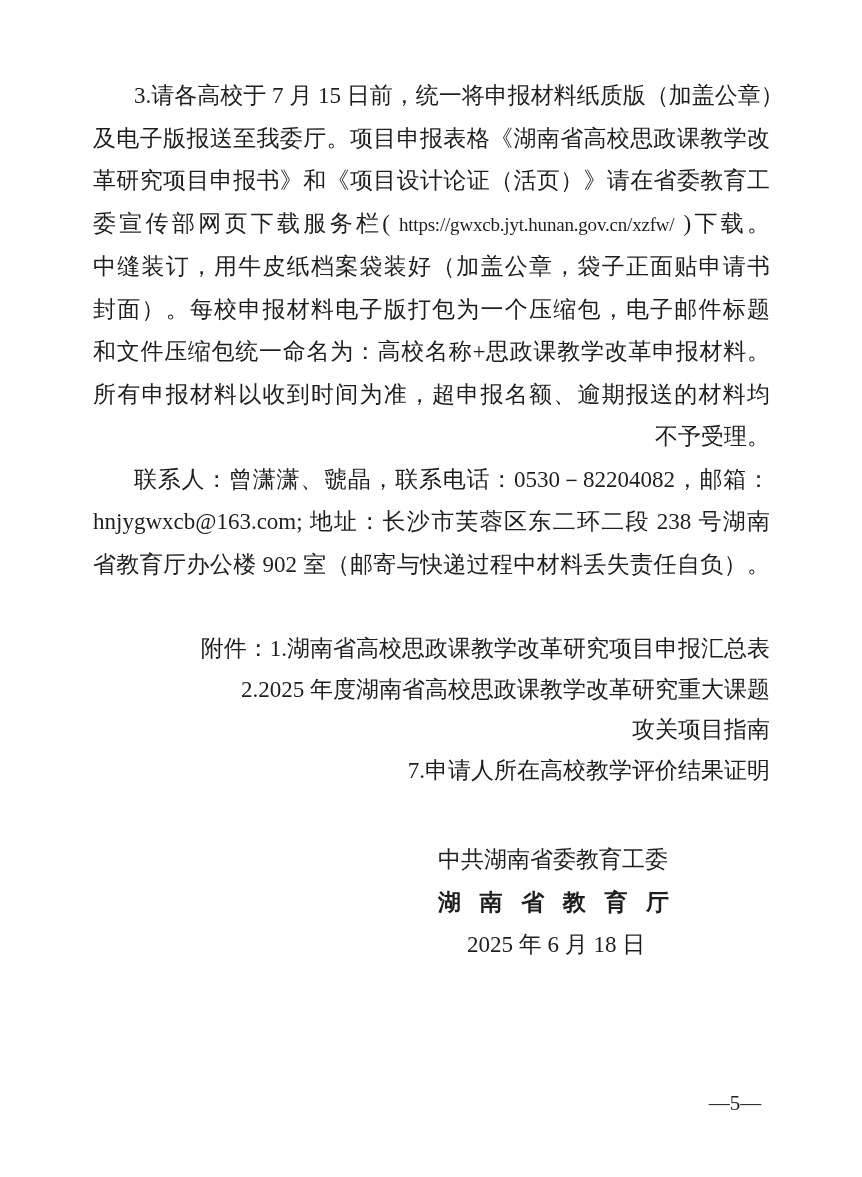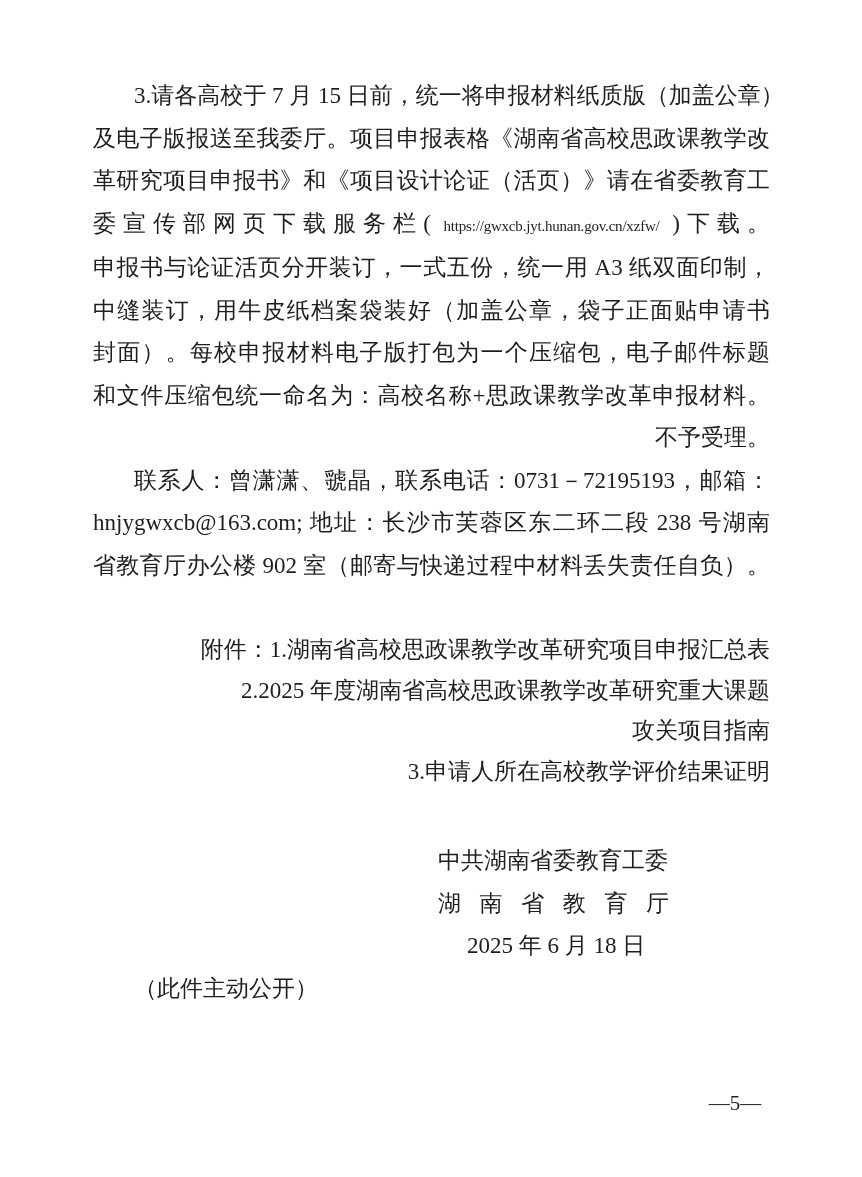--- a/index.html
+++ b/index.html
@@ -26,21 +26,21 @@
     text-align: right;
   }
   .line.fill {
     text-align: justify;
     text-align-last: justify;
   }
   .line.indent {
     text-indent: 41px;
   }
   .url-text {
-    font-size: 15px;
+    font-size: 19px;
     letter-spacing: -0.2px;
   }
   .attachments {
     margin-top: 43px;
     line-height: 40.5px;
     padding-left: 49px;
   }
   .attachments .att-item {
     margin-left: 48px;
   }
@@ -52,20 +52,21 @@
     width: 231px;
     margin-left: auto;
     margin-right: 101px;
     line-height: 42.5px;
   }
   .sig-line { white-space: nowrap; }
   .sig-spread {
     text-align: justify;
     text-align-last: justify;
     white-space: nowrap;
+    font-weight: bold;
   }
   .sig-date {
     text-align: left;
     padding-left: 29px;
     white-space: nowrap;
   }
   .notice-line {
     margin-top: 0;
     text-indent: 41px;
     white-space: nowrap;
@@ -84,41 +85,40 @@
 </head>
 <body>
 
 <div class="page">
   <div class="content">
 
     <div class="line indent fill">3.请各高校于 7 月 15 日前，统一将申报材料纸质版（加盖公章）</div>
     <div class="line fill">及电子版报送至我委厅。项目申报表格《湖南省高校思政课教学改</div>
     <div class="line fill">革研究项目申报书》和《项目设计论证（活页）》请在省委教育工</div>
     <div class="line fill"><span>委宣传部网页下载服务栏( </span><span class="url-text">https://gwxcb.jyt.hunan.gov.cn/xzfw/</span><span> )下载。</span></div>
-    <div class="line fill">申报书与论证活页分开装订，一式五份，统一用 A3 纸双面印制，</div>
     <div class="line fill">中缝装订，用牛皮纸档案袋装好（加盖公章，袋子正面贴申请书</div>
     <div class="line fill">封面）。每校申报材料电子版打包为一个压缩包，电子邮件标题</div>
     <div class="line fill">和文件压缩包统一命名为：高校名称+思政课教学改革申报材料。</div>
+    <div class="line fill">所有申报材料以收到时间为准，超申报名额、逾期报送的材料均</div>
     <div class="line">不予受理。</div>
 
-    <div class="line indent fill"><span>联系人：</span><span>曾潇潇、虢晶</span><span>，联系电话：</span><span>0731－72195193</span><span>，邮箱：</span></div>
+    <div class="line indent fill"><span>联系人：</span><span>曾潇潇、虢晶</span><span>，联系电话：</span><span>0530－82204082</span><span>，邮箱：</span></div>
     <div class="line fill"><span>hnjygwxcb@163.com</span><span>; 地址：长沙市芙蓉区东二环二段 238 号湖南</span></div>
     <div class="line fill">省教育厅办公楼 902 室（邮寄与快递过程中材料丢失责任自负）。</div>
 
     <div class="attachments">
       <div class="line"><span>附件：</span><span>1.湖南省高校思政课教学改革研究项目申报汇总表</span></div>
       <div class="line att-item">2.2025 年度湖南省高校思政课教学改革研究重大课题</div>
       <div class="line att-cont">攻关项目指南</div>
-      <div class="line att-item">3.申请人所在高校教学评价结果证明</div>
+      <div class="line att-item">7.申请人所在高校教学评价结果证明</div>
     </div>
 
     <div class="signature">
       <div class="sig-line">中共湖南省委教育工委</div>
       <div class="sig-spread">湖南省教育厅</div>
       <div class="sig-date">2025 年 6 月 18 日</div>
     </div>
 
-    <div class="notice-line">（此件主动公开）</div>
 
   </div>
 
   <div class="page-number">—5—</div>
 </div>
 
 </body></html>

